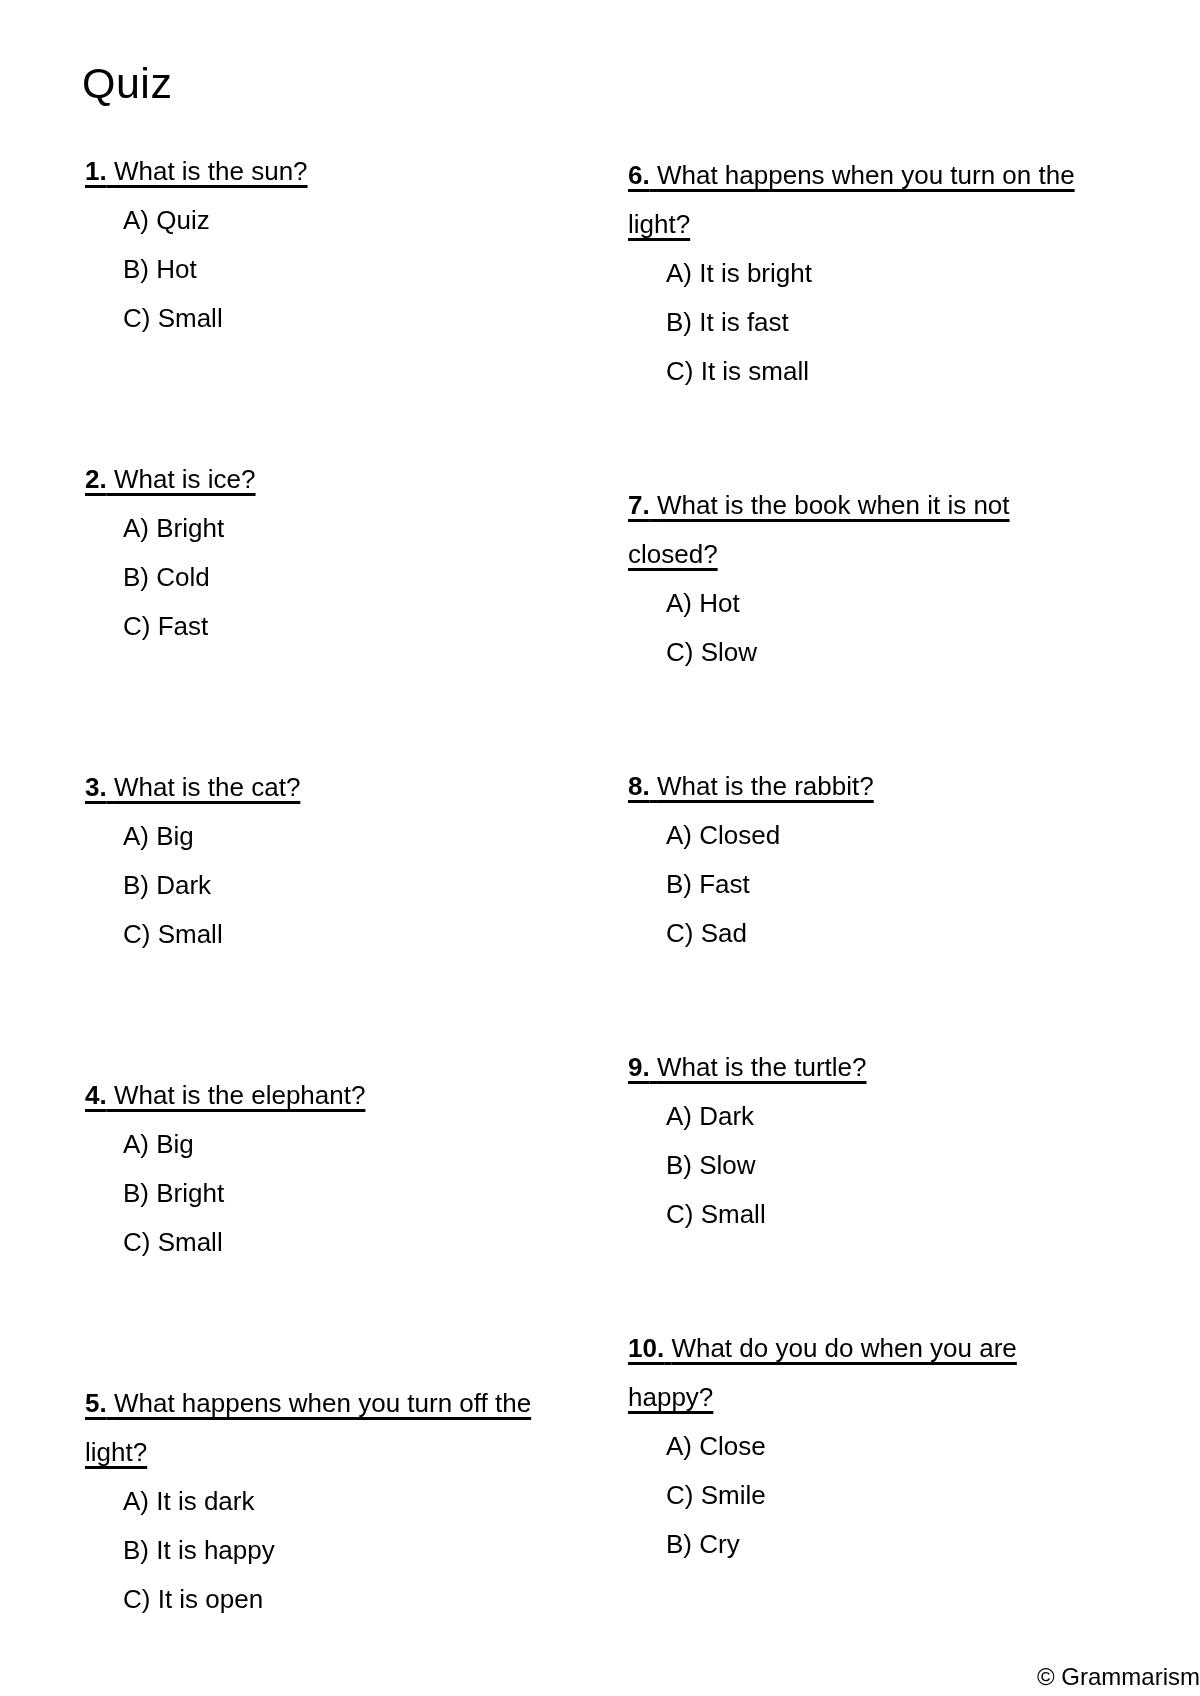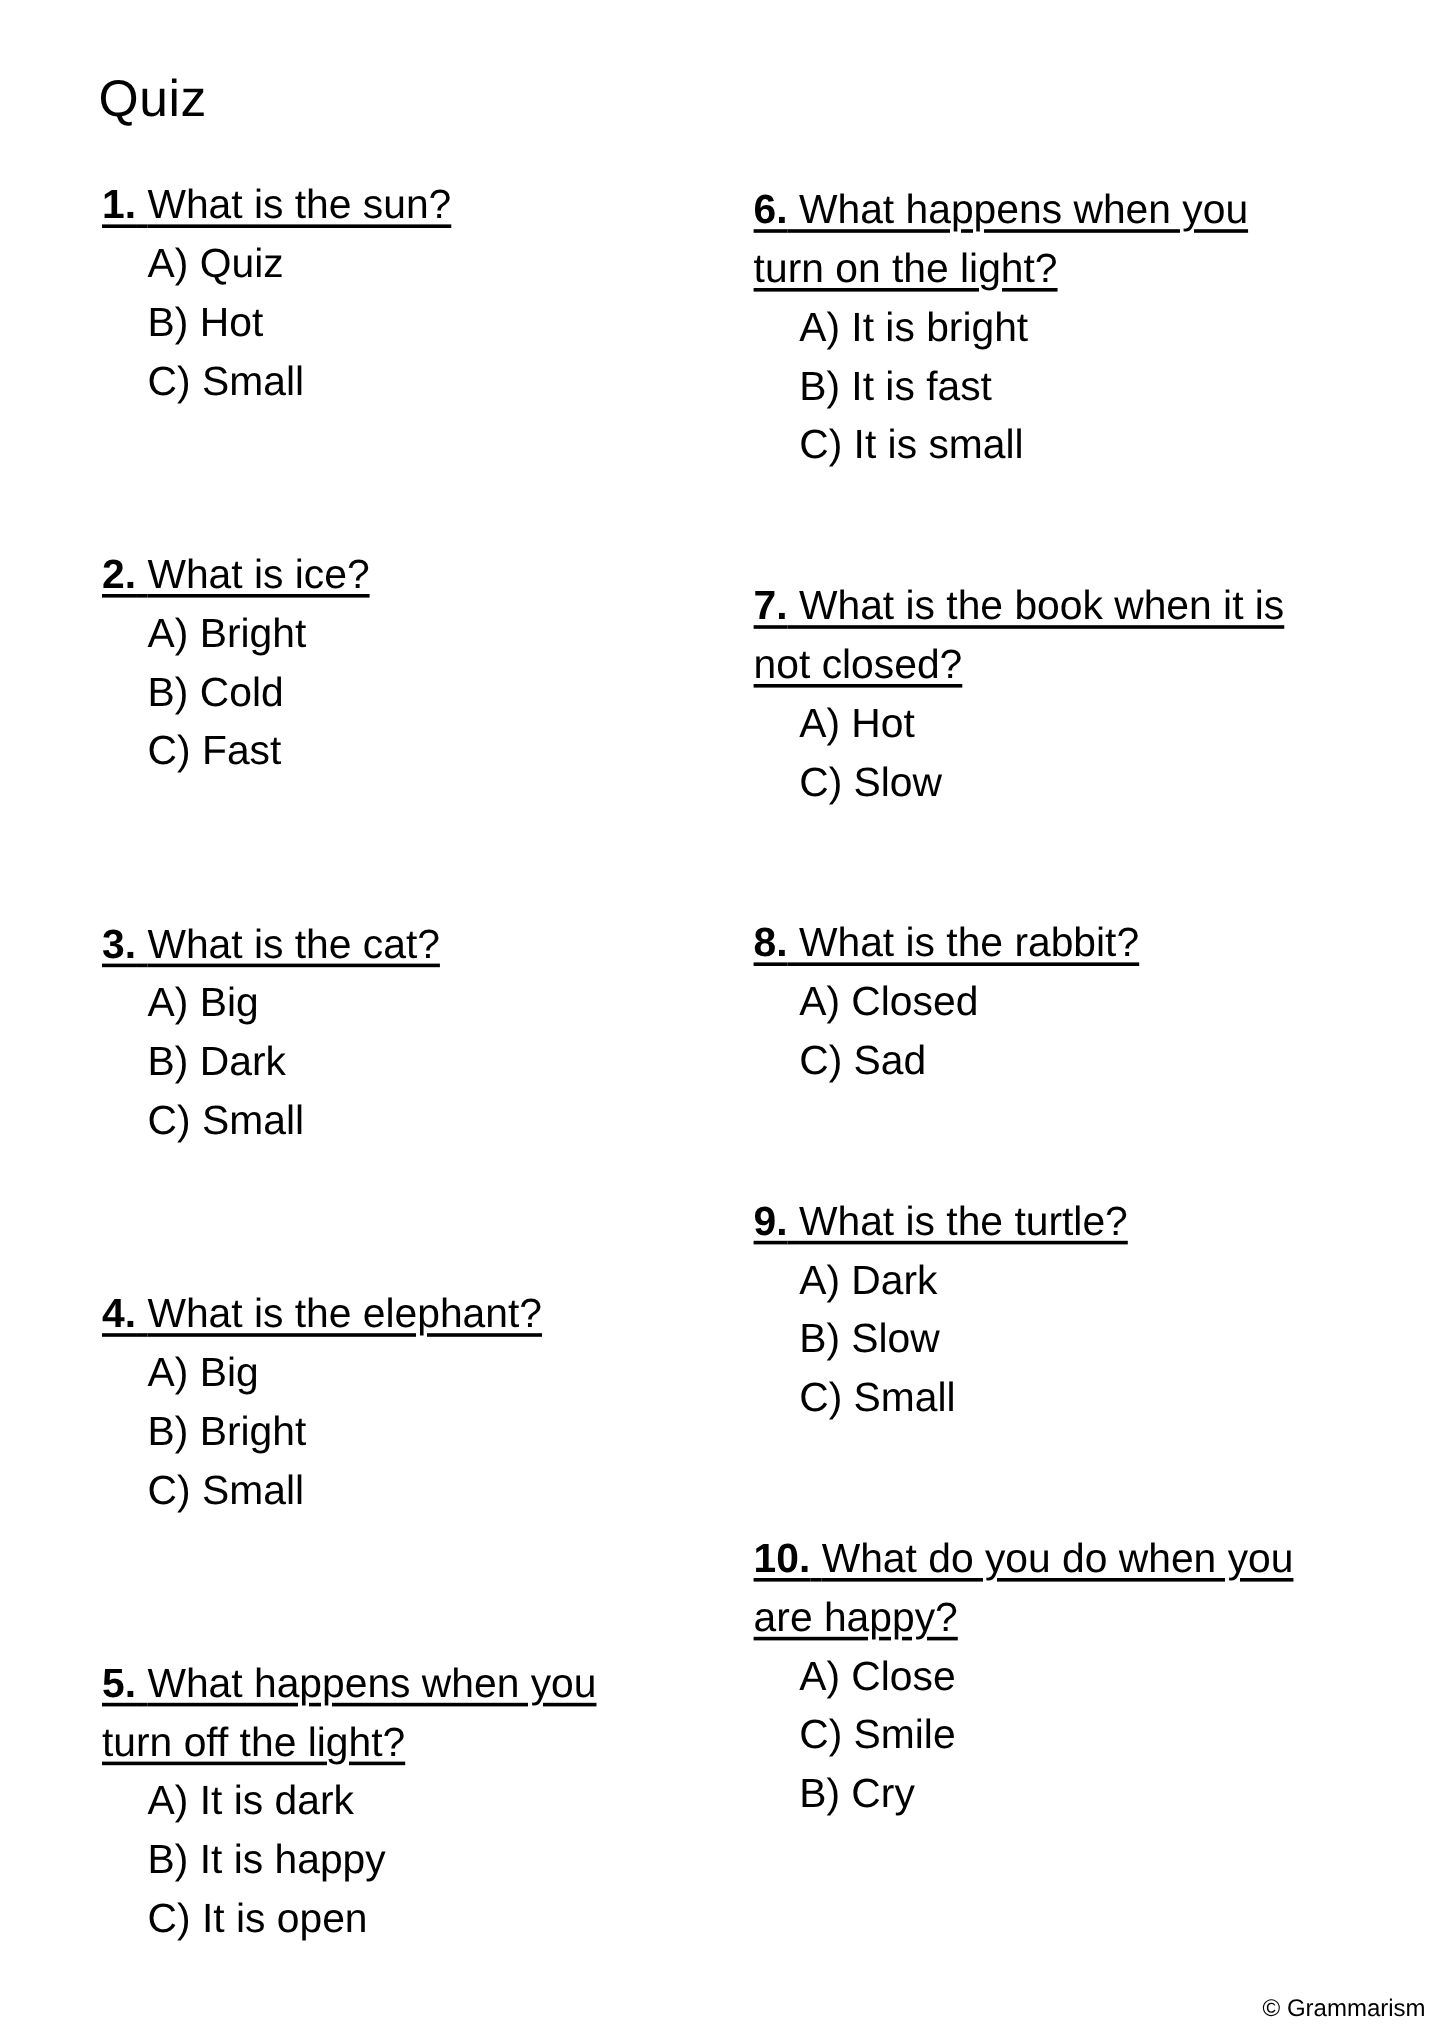--- a/index.html
+++ b/index.html
@@ -21,21 +21,21 @@
     top: 62px;
     margin: 0;
     font-size: 43px;
     line-height: 1;
     font-weight: 400;
     letter-spacing: 0.5px;
   }
   .col {
     position: absolute;
     width: 455px;
-    font-size: 34px;
+    font-size: 26px;
     line-height: 49px;
   }
   .col-left  { left: 85px;  top: 147px; }
   .col-right { left: 628px; top: 151px; }
   .q { margin: 0 0 112px 0; }
   .col-right .q { margin-bottom: 85px; }
   .q:last-child { margin-bottom: 12px; }
   .q-head {
     margin: 0;
     font-size: inherit;
@@ -43,22 +43,22 @@
     font-weight: 400;
     text-decoration: underline;
     text-decoration-thickness: 3px;
     text-underline-offset: 4.5px;
   }
   .q-num { font-weight: 700; }
   .opt { padding-left: 38px; }
   .page-footer {
     position: absolute;
     top: 1663px;
-    right: 12px;
-    font-size: 20px;
+    right: 0;
+    font-size: 24px;
     line-height: 1.15;
     margin-left: 48px;
   }
 </style>
 </head>
 <body>
 
 <h1 class="page-title">Quiz</h1>
 
 <div class="col col-left">
@@ -111,20 +111,21 @@
 
   <section class="q">
     <h2 class="q-head"><span class="q-num">7.</span> <span class="q-text">What is the book when it is not closed?</span></h2>
     <div class="opt">A) Hot</div>
     <div class="opt">C) Slow</div>
   </section>
 
   <section class="q">
     <h2 class="q-head"><span class="q-num">8.</span> <span class="q-text">What is the rabbit?</span></h2>
     <div class="opt">A) Closed</div>
+    <div class="opt">B) Fast</div>
     <div class="opt">C) Sad</div>
   </section>
 
   <section class="q">
     <h2 class="q-head"><span class="q-num">9.</span> <span class="q-text">What is the turtle?</span></h2>
     <div class="opt">A) Dark</div>
     <div class="opt">B) Slow</div>
     <div class="opt">C) Small</div>
   </section>
 

